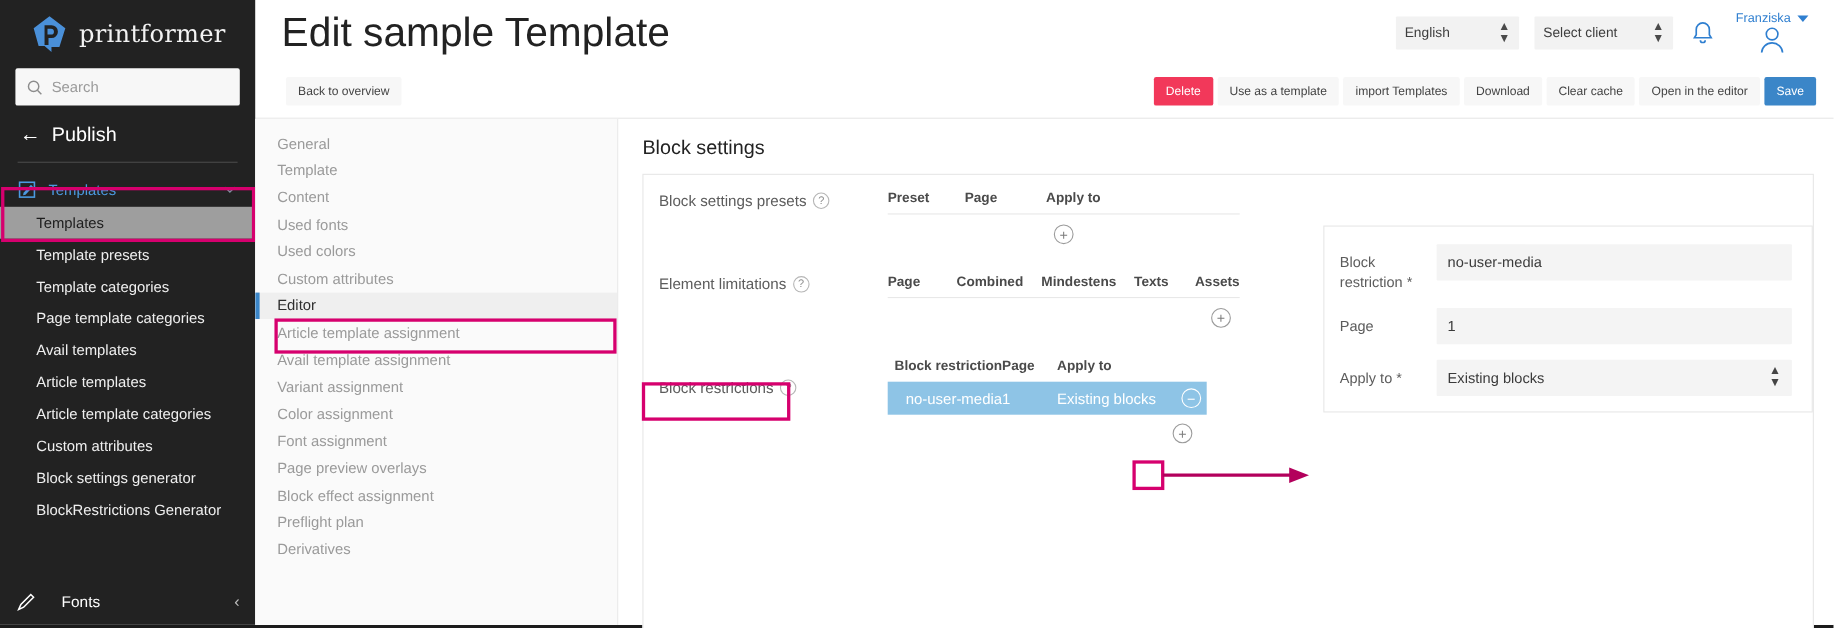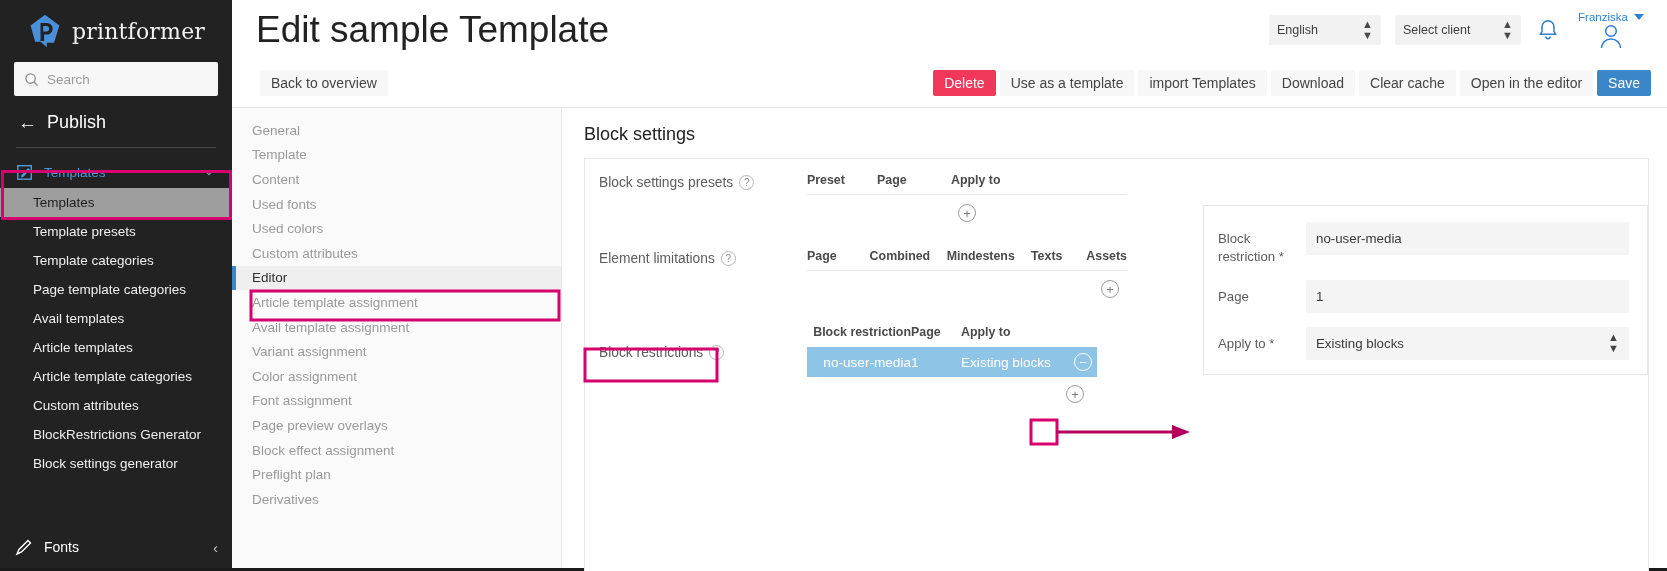--- a/index.html
+++ b/index.html
@@ -91,21 +91,21 @@
     background: #9e9e9e;
     color: #1d1d1d;
     font-weight: 400;
   }
   .sidebar-foot {
     position: absolute;
     left: 0; right: 0; bottom: 0;
     height: 42px;
     display: flex; align-items: center;
     padding: 0 14px;
-    gap: 10px;
+    gap: 22px;
     font-size: 14px;
     color: #ffffff;
   }
   .sidebar-foot .collapse { margin-left: auto; opacity: .7; font-size: 15px; }
 
   
   .hl {
     position: absolute;
     border: 3px solid #d6006e;
     pointer-events: none;
@@ -170,21 +170,21 @@
     flex: 0 0 49px;
     display: flex;
     align-items: center;
     padding: 0 16px 0 24px;
     border-bottom: 1px solid #e3e3e3;
   }
   .btn {
     height: 26px;
     padding: 0 11px;
     display: inline-flex; align-items: center;
-    font-size: 14px;
+    font-size: 11px;
     background: #f7f7f7;
     color: #333333;
     border: 0;
     border-radius: 2px;
     margin-left: 4px;
     font-family: "Liberation Sans", sans-serif;
     cursor: pointer;
     white-space: nowrap;
   }
   .btn.ghost {
@@ -429,24 +429,24 @@
     <div class="nav-item">
       <span>Article templates</span>
     </div>
     <div class="nav-item">
       <span>Article template categories</span>
     </div>
     <div class="nav-item">
       <span>Custom attributes</span>
     </div>
     <div class="nav-item">
+      <span>Block settings generator</span>
+    </div>
+    <div class="nav-item">
       <span>BlockRestrictions Generator</span>
-    </div>
-    <div class="nav-item">
-      <span>Block settings generator</span>
     </div>
 
     <div class="sidebar-foot">
       <svg width="20" height="20" viewBox="0 0 20 20">
         <path d="M3 17 L5 12.5 L14 3.5 L16.5 6 L7.5 15 Z" fill="none" stroke="#ffffff" stroke-width="1.4"></path>
       </svg>
       <span>Fonts</span>
       <span class="collapse">‹</span>
     </div>
 

